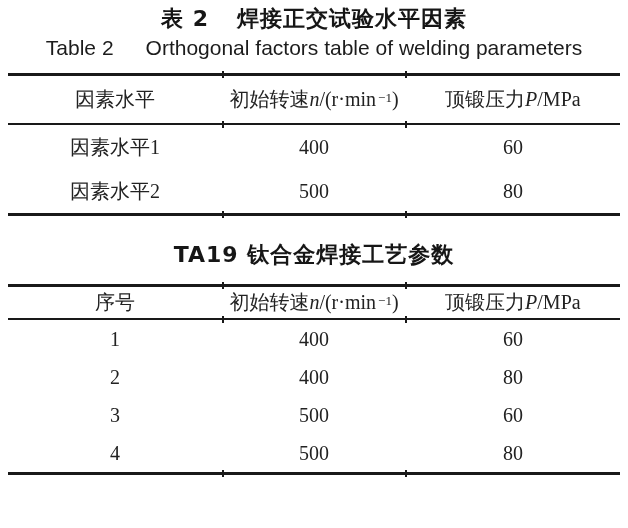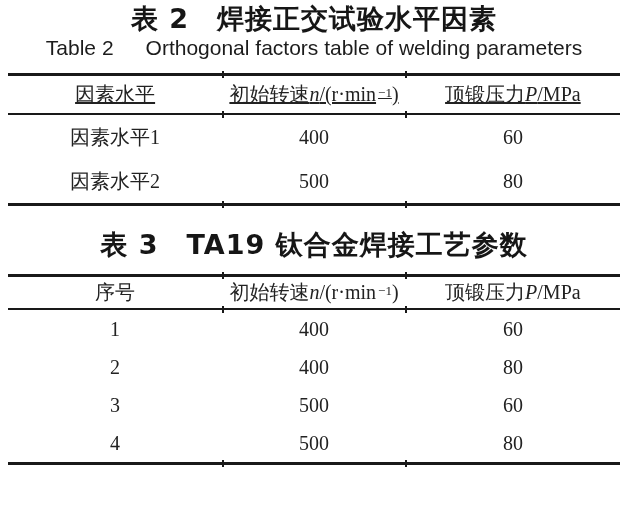--- a/index.html
+++ b/index.html
@@ -8,21 +8,21 @@
     font-family:"Liberation Serif","DejaVu Serif",serif;
     color:#1a1a1a;
     -webkit-font-smoothing:antialiased;
   }
   .page{width:612px;padding:4px 8px 0 8px;}
 
   
   .caption-zh{
     display:flex;justify-content:center;align-items:baseline;gap:28px;
     font-family:"DejaVu Sans","Liberation Sans",sans-serif;
-    font-weight:bold;font-size:27px;line-height:30px;
+    font-weight:bold;font-size:22px;line-height:30px;
     letter-spacing:1px;color:#161616;
   }
   .caption-en{
     display:flex;justify-content:center;align-items:baseline;gap:32px;
     font-family:"Liberation Sans","DejaVu Sans",sans-serif;
     font-weight:normal;font-size:21px;line-height:28px;color:#1c1c1c;
   }
 
   
   .tbl{width:612px;}
@@ -34,21 +34,21 @@
     content:"";position:absolute;top:-2px;width:2px;height:7px;background:#191919;
   }
   .rule::before{left:34.9%;}
   .rule::after{left:64.8%;}
 
   .grid{display:grid;grid-template-columns:35% 30% 35%;}
   .cell{
     display:flex;justify-content:center;align-items:center;
     font-size:20px;white-space:nowrap;overflow:visible;color:#222222;
   }
-  .t2 .hcell{height:37px;text-decoration:underline;}
+  .t2 .hcell{height:47px;}
   .t2 .bcell{height:44px;text-align:center;}
   .t3 .hcell{height:31px;}
   .t3 .bcell{height:38px;}
 
   .sym{font-style:italic;font-family:"Liberation Serif","DejaVu Serif",serif;}
   sup.exp{font-size:13px;line-height:0;position:relative;top:-2px;margin-left:2px;}
 
   .gap-after-t2{height:24px;}
   .gap-before-tbl2{height:11px;}
   .gap-before-tbl3{height:14px;}
@@ -96,21 +96,20 @@
       <div class="cell bcell">因素水平2</div>
       <div class="cell bcell">500</div>
       <div class="cell bcell">80</div>
     </div>
     <div class="rule thick"></div>
   </div>
 
   <div class="gap-after-t2"></div>
 
   <div class="caption-zh">
-    <span>表 3</span>
     <span>TA19 钛合金焊接工艺参数</span>
   </div>
 
   <div class="gap-before-tbl3"></div>
 
   <div class="tbl t3">
     <div class="rule thick"></div>
     <div class="grid">
       <div class="cell hcell">序号</div>
       <div class="cell hcell">

